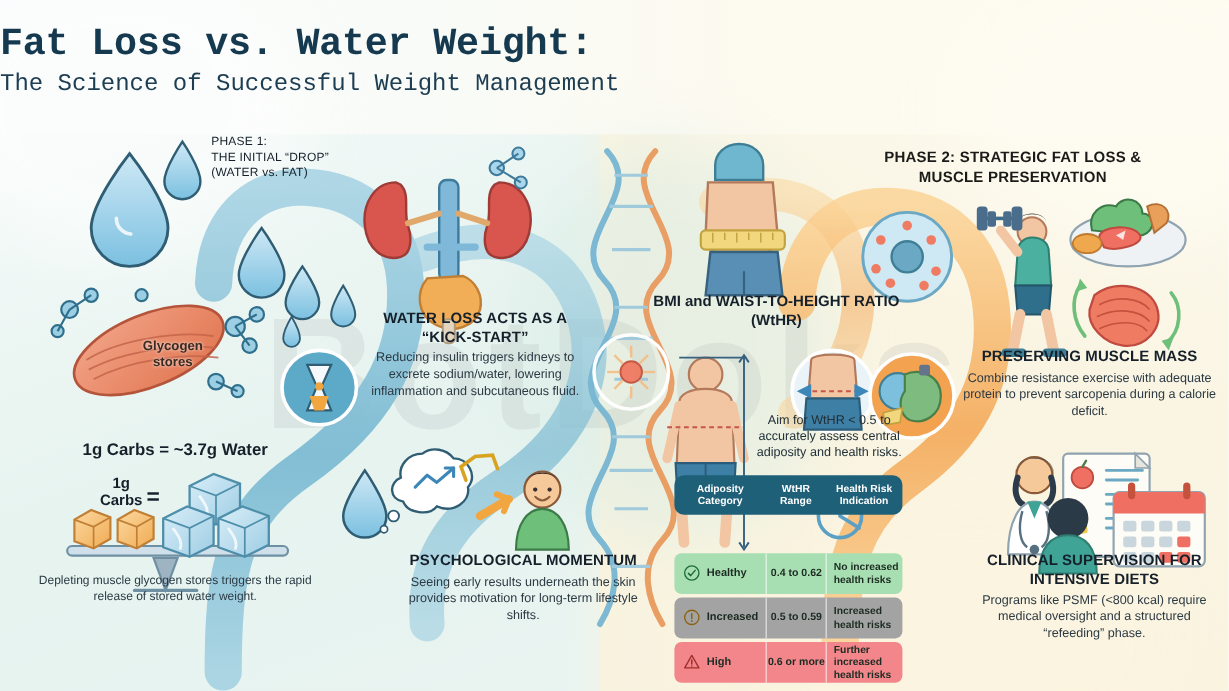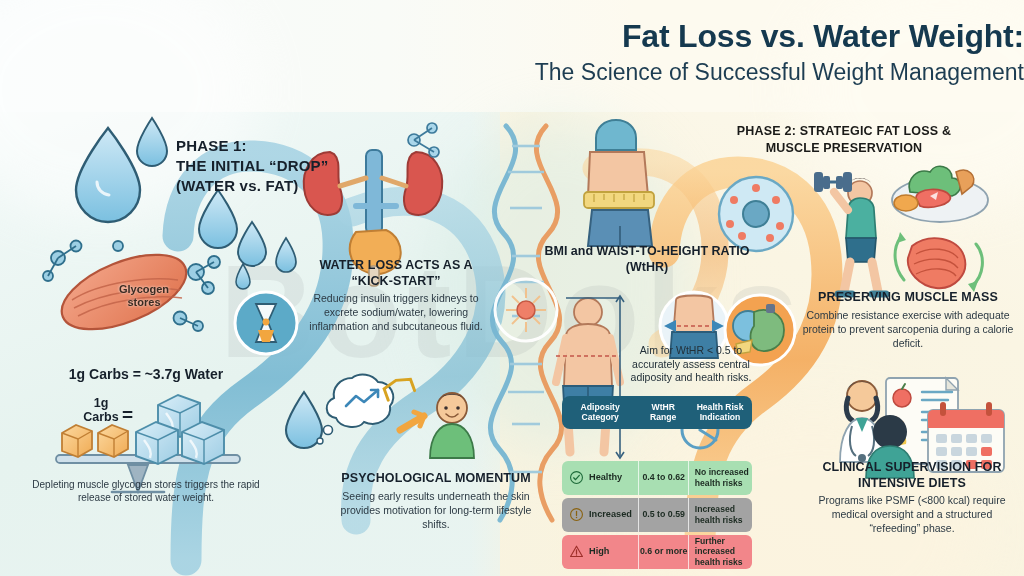--- a/index.html
+++ b/index.html
@@ -42,33 +42,33 @@
   
   .watermark {
     position:absolute; left:0; top:236px; width:1024px;
     text-align:center; font-size:132px; font-weight:700;
     letter-spacing:6px; color:rgba(140,150,150,0.14);
     font-family:"Liberation Sans", sans-serif;
     white-space:nowrap; user-select:none;
   }
 
   
-  .title-wrap { position:absolute; left:0; top:18px; width:1024px; text-align:right; z-index:30; }
+  .title-wrap { position:absolute; left:0; top:18px; width:1024px; text-align:left; z-index:30;font-family:Liberation Mono, monospace; }
   .title-main {
     font-size:32px; font-weight:700; color:#15394f; letter-spacing:-0.2px;
     line-height:1.18;
   }
   .title-sub {
-    font-size:23px; font-weight:400; color:#1d3d52; line-height:1.2; margin-top:3px;padding-left:20px;
+    font-size:20px; font-weight:400; color:#1d3d52; line-height:1.2; margin-top:3px;
   }
 
   
   .phase1-label {
-    position:absolute; left:176px; top:136px; z-index:30;
-    font-size:15px; font-weight:700; color:#16202b; line-height:1.32;
+    position:absolute; left:176px; top:112px; z-index:30;
+    font-size:10px; font-weight:400; color:#16202b; line-height:1.32;
     letter-spacing:.2px;
   }
   .phase2-label {
     position:absolute; left:694px; top:123px; width:300px; z-index:30;
     text-align:center;
     font-size:12.5px; font-weight:700; color:#1a1a18; line-height:1.35;
     letter-spacing:.2px;
   }
 
   
@@ -76,21 +76,21 @@
   .block .bt {
     font-size:12.5px; font-weight:700; color:#16202b; line-height:1.25;
     letter-spacing:.1px;
   }
   .block .bb {
     font-size:10.5px; font-weight:400; color:#2c3a44; line-height:1.33; margin-top:3px;
   }
   .ctr { text-align:center; }
 
   .blk-water  { left:303px; top:258px; width:186px; }
-  .blk-psych  { left:338px; top:460px; width:196px;margin-top:11px; }
+  .blk-psych  { left:338px; top:460px; width:196px; }
   .blk-muscle { left:800px; top:290px; width:216px; }
   .blk-clin   { left:806px; top:460px; width:212px; }
 
   .blk-bmi { position:absolute; left:534px; top:243px; width:226px; z-index:30; text-align:center; }
   .blk-bmi .l1 { font-size:12.5px; font-weight:700; color:#16202b; line-height:1.3; }
   .aim {
     position:absolute; left:626px; top:344px; width:130px; z-index:30; text-align:center;
     font-size:10.5px; color:#223039; line-height:1.3; font-weight:400;
   }
 

